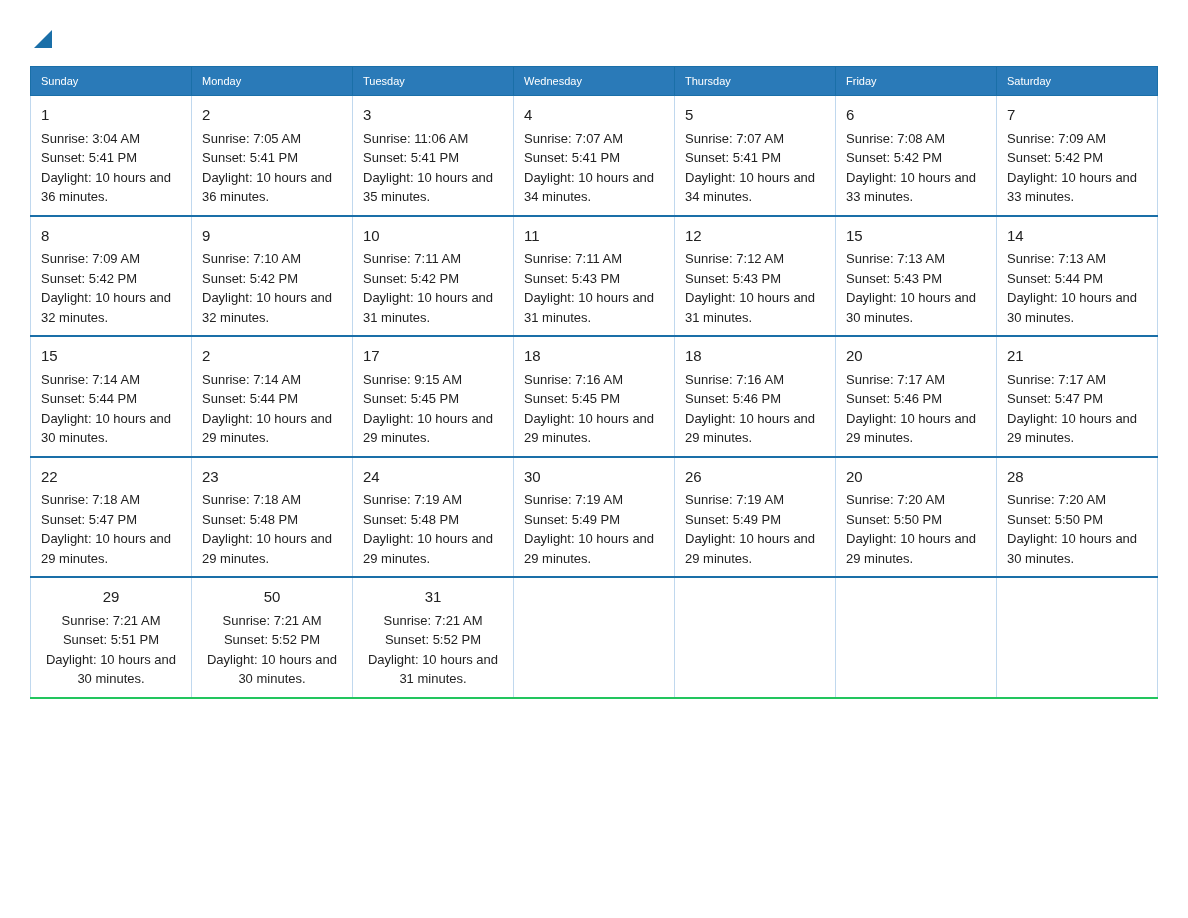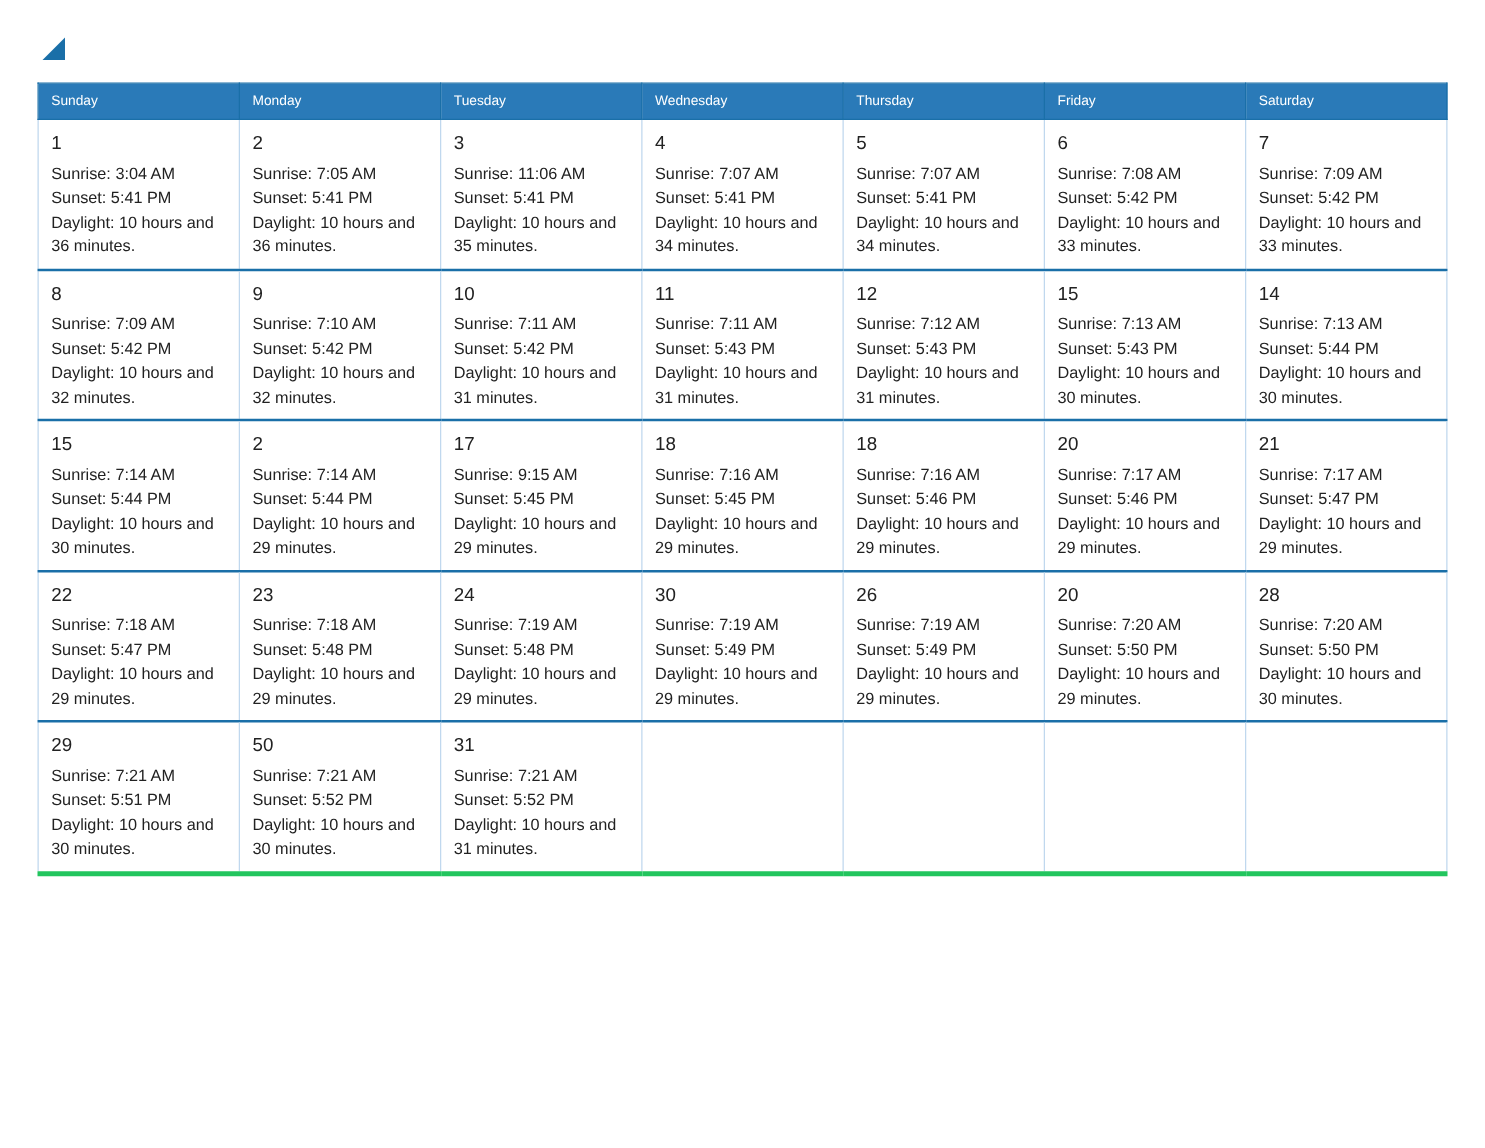--- a/index.html
+++ b/index.html
@@ -75,21 +75,22 @@
       border: 1px solid #c0d8ee;
       min-width: 140px;
       font-size: 13px;
       line-height: 1.5;
       background: #fff;
     }
     .calendar-table tr td {
       border-bottom: 1px solid #c0d8ee;
     }
     .calendar-table tbody tr:last-child td {
-      border-bottom: 4px solid #22c55e;
+      border-bottom: 2px solid #22c55e;
+      text-align: center;
     }
     .day-num {
       font-size: 15px;
       font-weight: normal;
       display: block;
       margin-bottom: 2px;
     }
     .empty-cell {
       background: #fff;
     }

